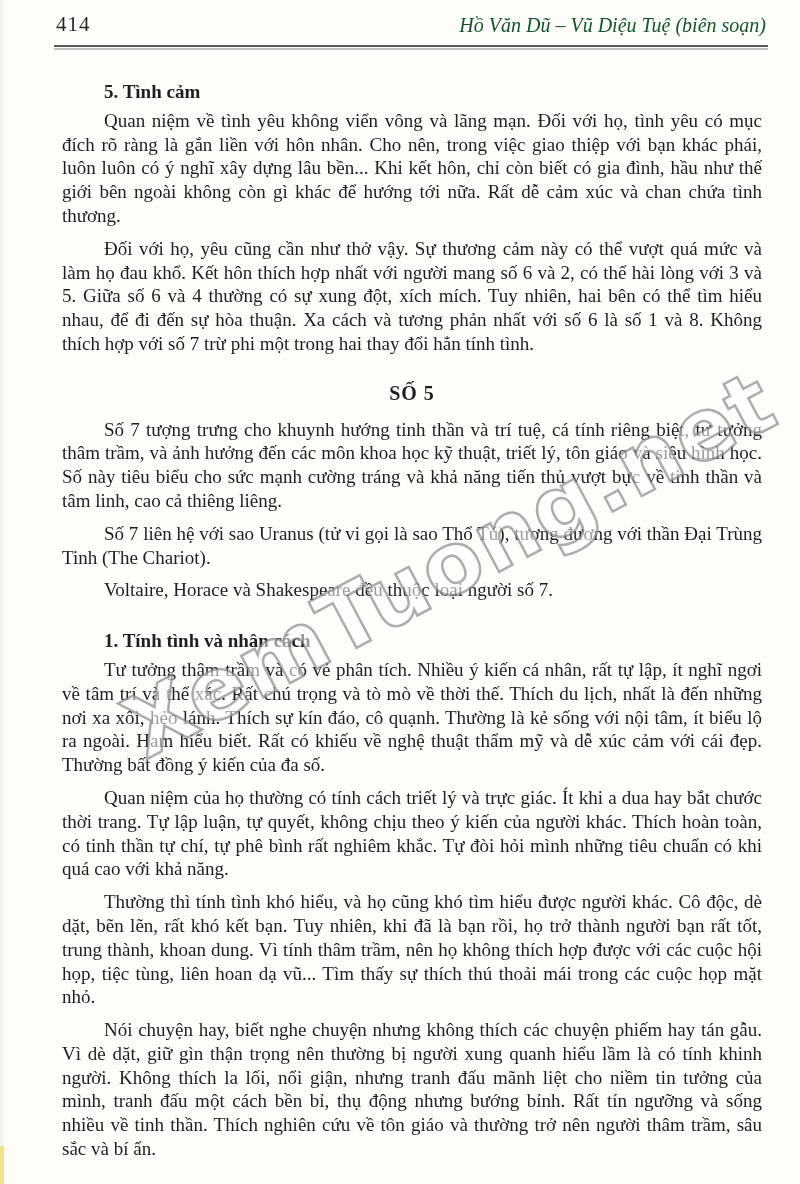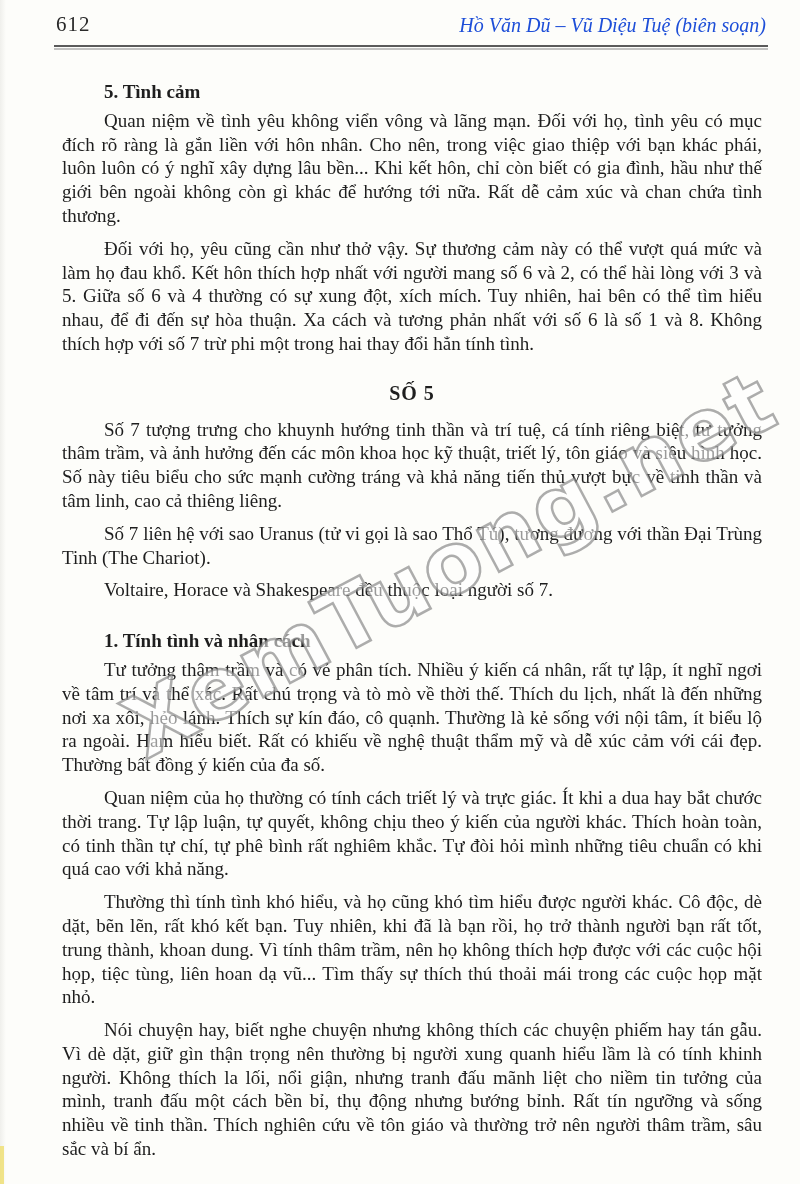--- a/index.html
+++ b/index.html
@@ -12,21 +12,21 @@
     color:#1e1e1e;
     font-family:"Liberation Serif","DejaVu Serif",serif;
     overflow:hidden;
   }
   
   .header {
     position:absolute; top:12px; left:56px; right:34px;
     display:flex; justify-content:space-between; align-items:flex-end;
   }
   .page-number { font-size:21px; letter-spacing:1px; color:#2a2a2a; }
-  .header-title { font-size:20px; font-style:italic; color:#1d4ed8; }
+  .header-title { font-size:20px; font-style:italic; color:#14532d; }
   .header-rule {
     position:absolute; top:45px; left:54px; right:32px; height:2px;
     background:#5a5a5a;
     box-shadow:0 3px 0 rgba(145,145,145,.55);
   }
   
   .content {
     position:absolute; top:74px; left:62px; width:700px;
     font-size:19px; line-height:23.8px;
     text-align:justify;
@@ -61,21 +61,21 @@
     position:absolute; left:0; top:0; width:6px; height:1184px;
     background:linear-gradient(to right, rgba(120,120,110,0.10), rgba(120,120,110,0));
   }
 </style>
 </head>
 <body>
 
 <div class="page">
 
   <div class="header">
-    <span class="page-number">612</span>
+    <span class="page-number">414</span>
     <span class="header-title">Hồ Văn Dũ – Vũ Diệu Tuệ (biên soạn)</span>
   </div>
   <div class="header-rule"></div>
 
   <div class="content">
 
     <div class="sub-heading">5. Tình cảm</div>
     <p>Quan niệm về tình yêu không viển vông và lãng mạn. Đối với họ, tình yêu có mục đích rõ ràng là gắn liền với hôn nhân. Cho nên, trong việc giao thiệp với bạn khác phái, luôn luôn có ý nghĩ xây dựng lâu bền... Khi kết hôn, chỉ còn biết có gia đình, hầu như thế giới bên ngoài không còn gì khác để hướng tới nữa. Rất dễ cảm xúc và chan chứa tình thương.</p>
     <p>Đối với họ, yêu cũng cần như thở vậy. Sự thương cảm này có thể vượt quá mức và làm họ đau khổ. Kết hôn thích hợp nhất với người mang số 6 và 2, có thể hài lòng với 3 và 5. Giữa số 6 và 4 thường có sự xung đột, xích mích. Tuy nhiên, hai bên có thể tìm hiểu nhau, để đi đến sự hòa thuận. Xa cách và tương phản nhất với số 6 là số 1 và 8. Không thích hợp với số 7 trừ phi một trong hai thay đổi hẳn tính tình.</p>
 

